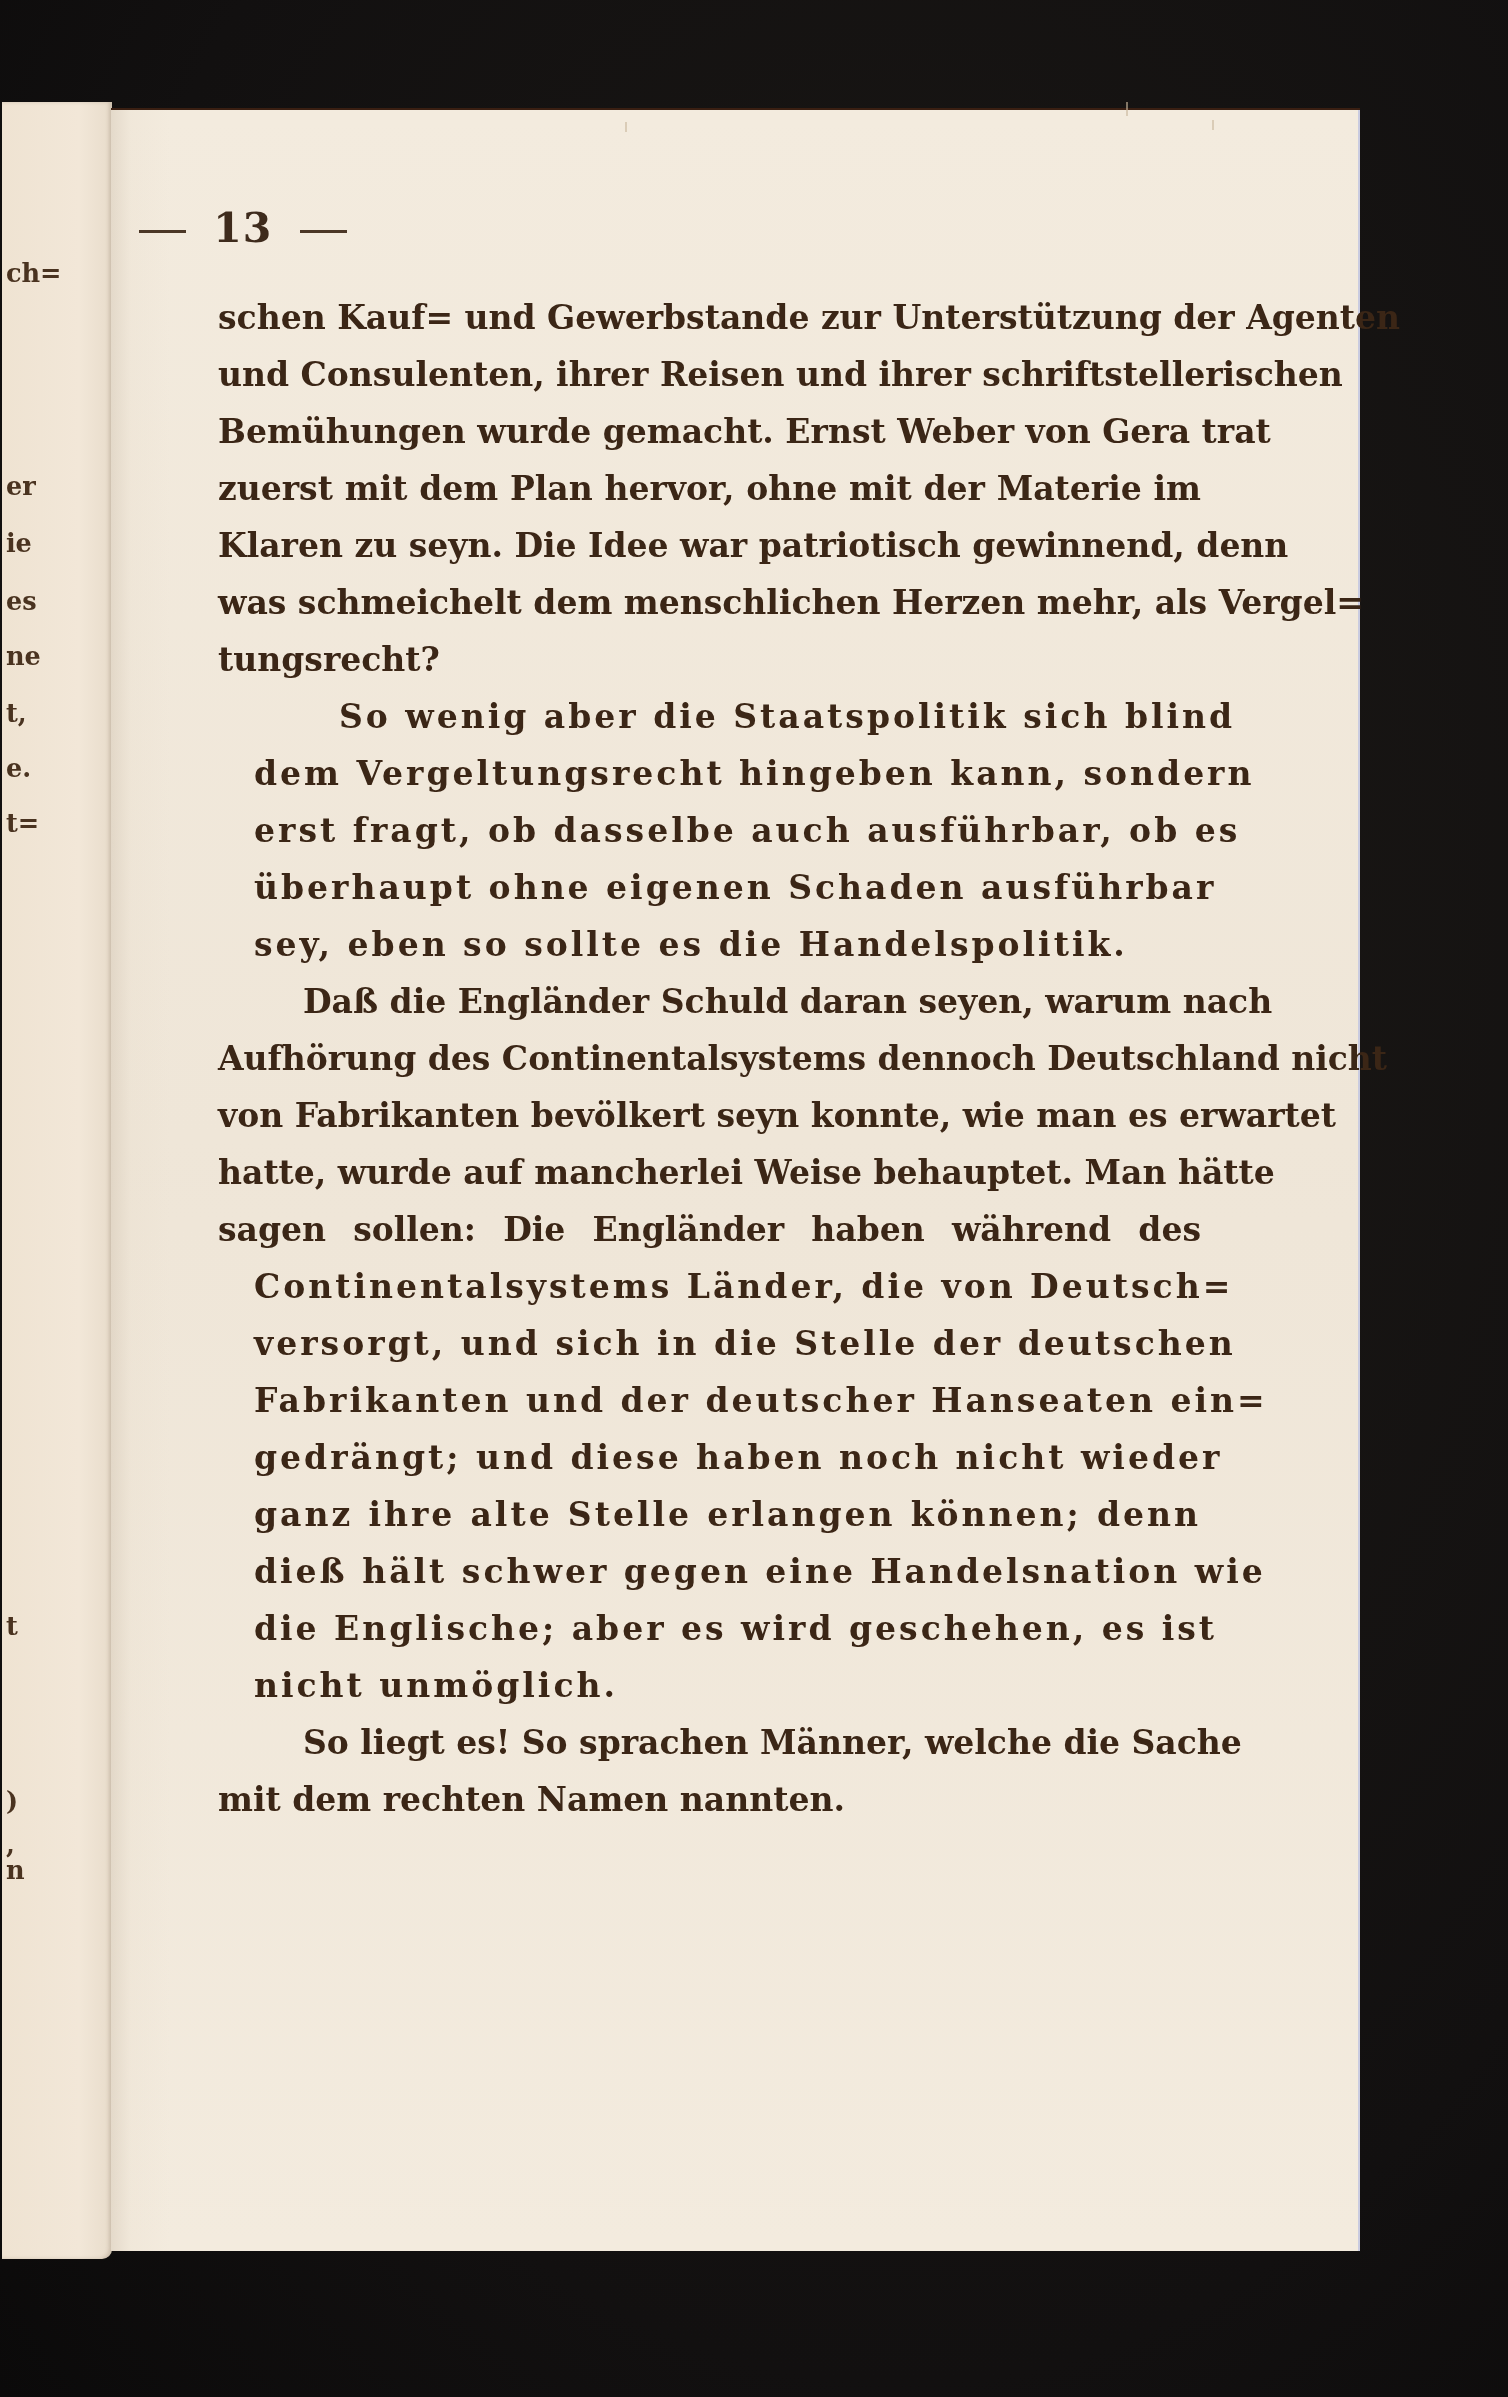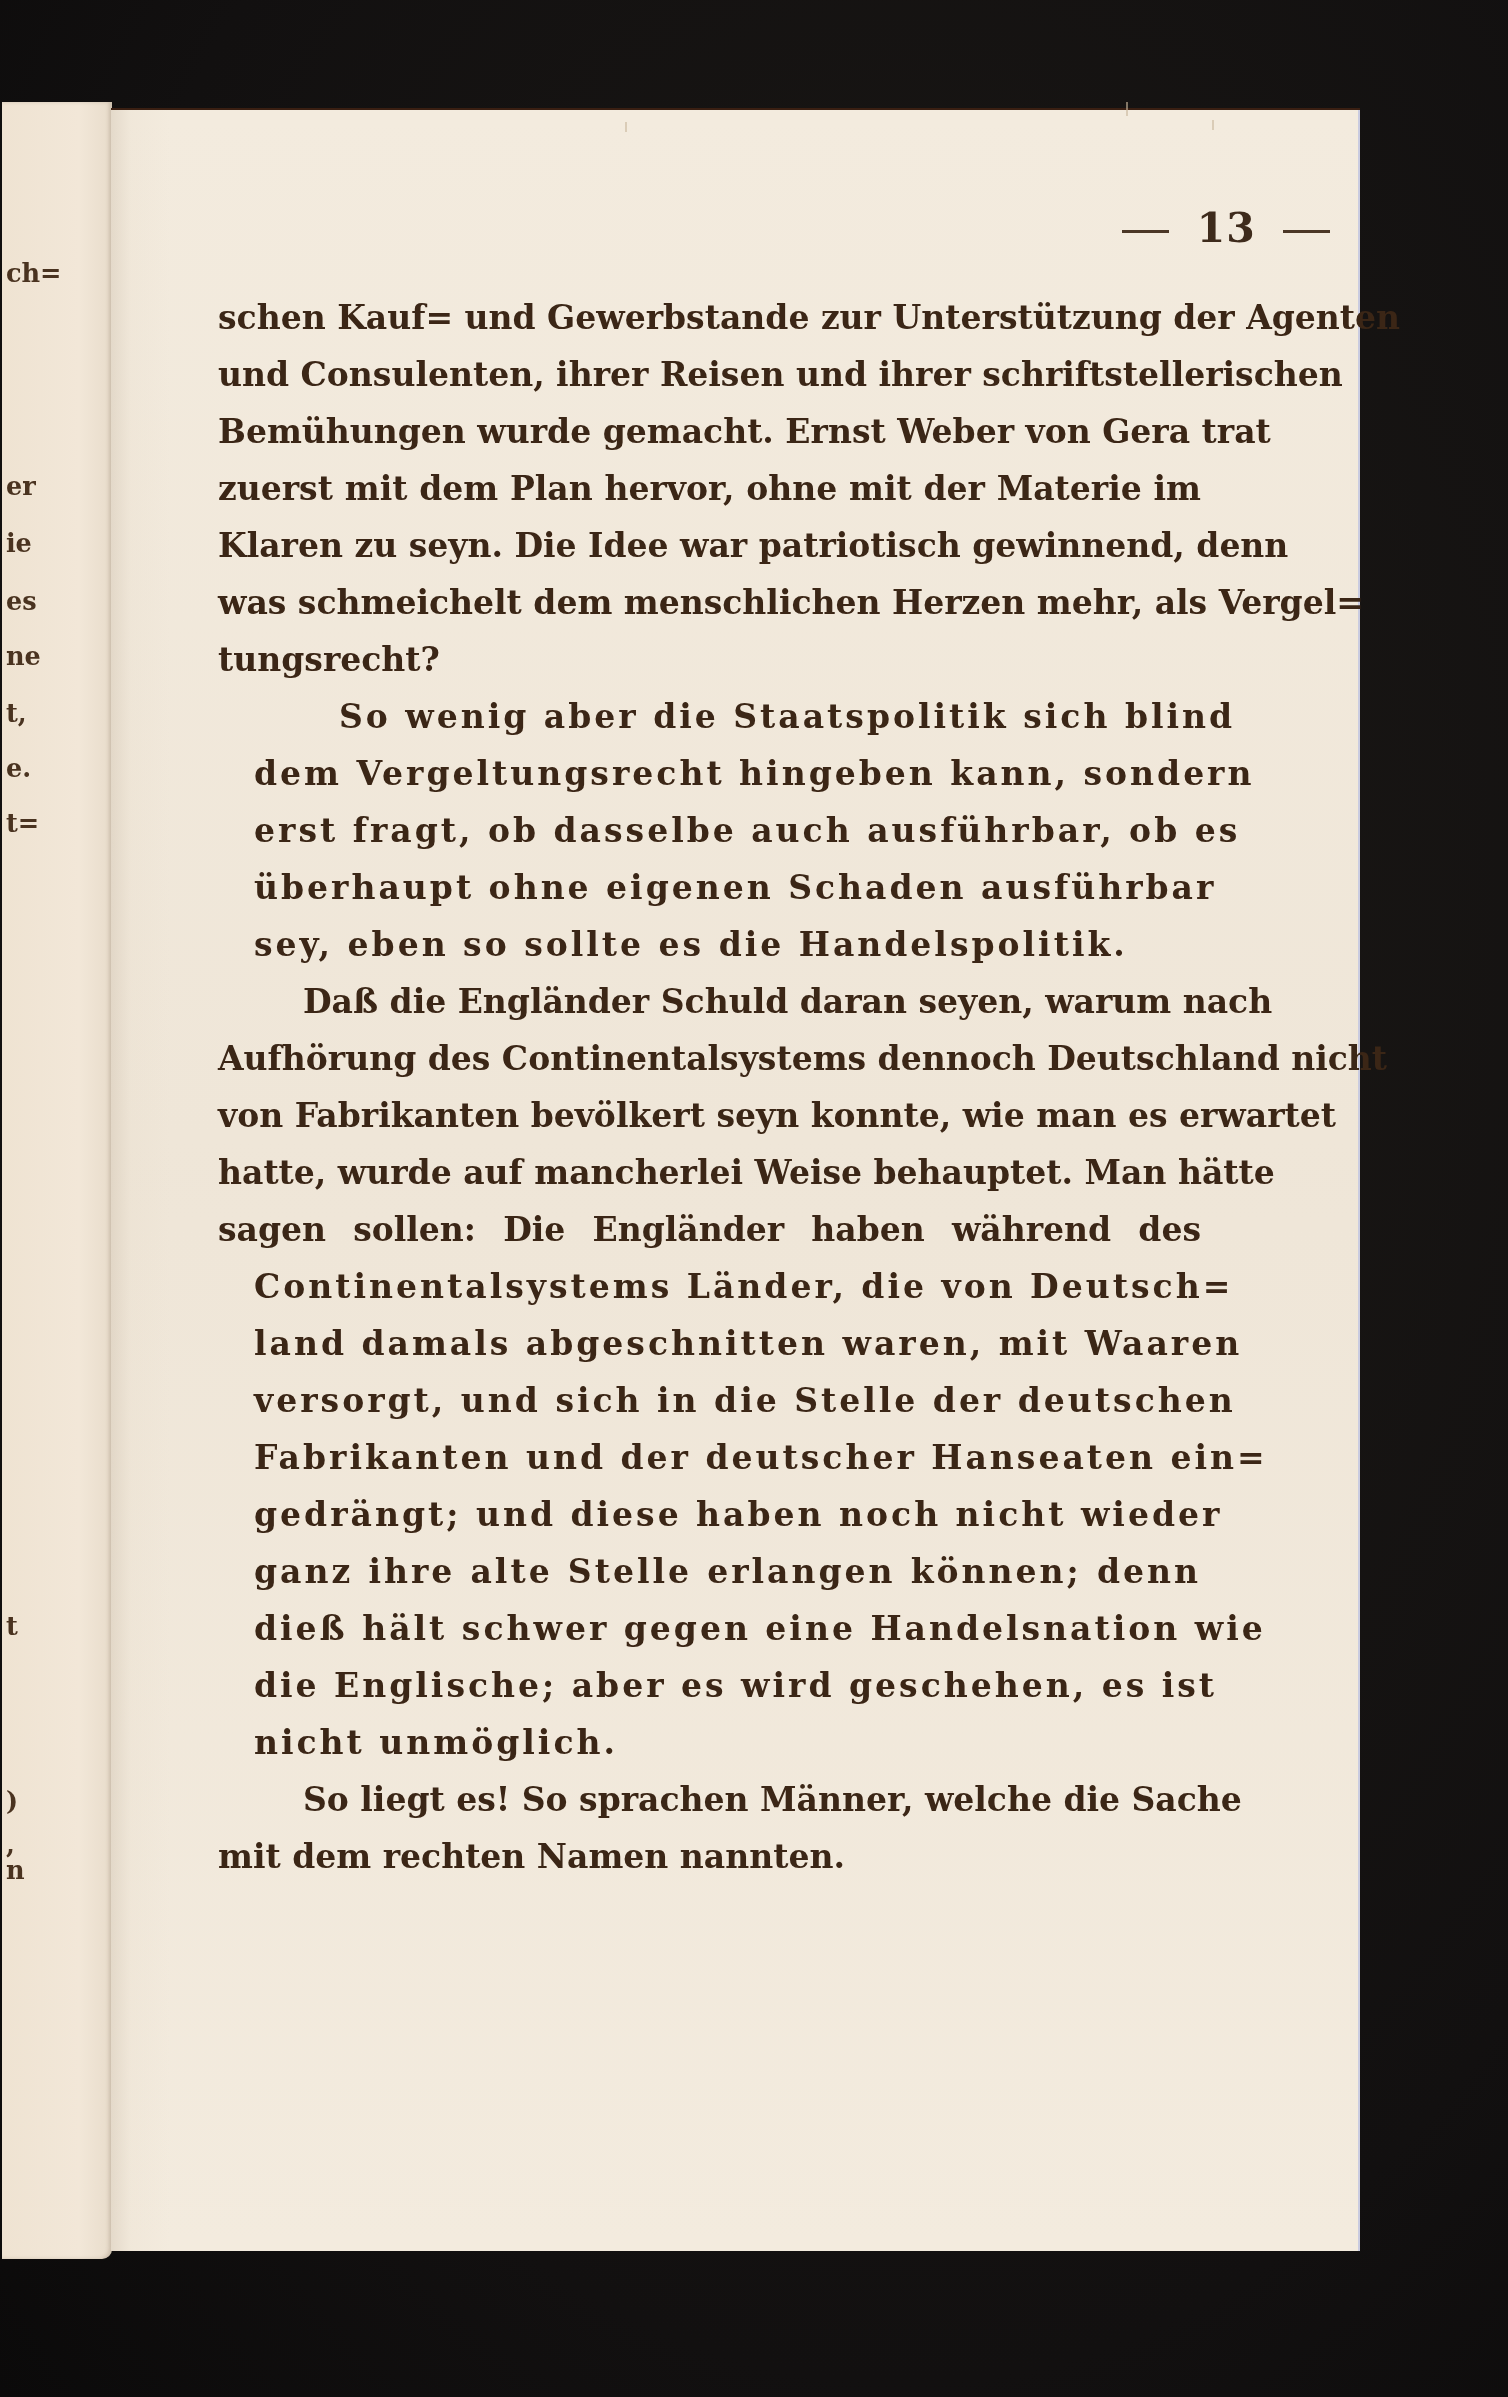--- a/index.html
+++ b/index.html
@@ -22,21 +22,21 @@
   .right-page {
     position:absolute; left:111px; top:110px; width:1247px; height:2141px;
     background:#f3ebde;
     background-image:
       linear-gradient(90deg, rgba(200,185,165,0.35) 0px, rgba(230,218,200,0.2) 19.7px, rgba(0,0,0,0) 59px),
       linear-gradient(180deg, rgba(0,0,0,0) 0%, rgba(215,200,180,0.15) 50%, rgba(0,0,0,0) 100%);
     border-right:2px solid #c9cbe0;
     box-shadow: 0 -2px 0 #3a1f12;
   }
   .page-number {
-    position:absolute; left:0; right:0; top:94px; text-align:right;
+    position:absolute; left:0; right:0; top:94px; text-align:left;
     font-family:"DejaVu Serif", serif; font-size:41px; font-weight:bold; color:#3e2b1c;
     letter-spacing:1px;
   }
   .page-number .dash { display:inline-block; width:47px; height:3.9px; background:#4b3726; vertical-align:middle; margin:0 27.6px; }
   .text-block {
     position:absolute; left:107px; width:983px; top:179px;
     font-family:"DejaVu Serif", serif; font-size:33px; color:#3b2616; font-weight:bold;
   }
   .line {
     height:57px; line-height:57px; white-space:nowrap;
@@ -92,21 +92,20 @@
       <div class="line spaced">überhaupt ohne eigenen Schaden ausführbar</div>
       <div class="line spaced last">sey, eben so sollte es die Handelspolitik.</div>
     </div>
     <div>
       <div class="line indent">Daß die Engländer Schuld daran seyen, warum nach</div>
       <div class="line">Aufhörung des Continentalsystems dennoch Deutschland nicht</div>
       <div class="line">von Fabrikanten bevölkert seyn konnte, wie man es erwartet</div>
       <div class="line">hatte, wurde auf mancherlei Weise behauptet. Man hätte</div>
       <div class="line">sagen sollen: Die Engländer haben während des</div>
       <div class="line spaced">Continentalsystems Länder, die von Deutsch=</div>
-      <div class="line spaced">land damals abgeschnitten waren, mit Waaren</div>
       <div class="line spaced">versorgt, und sich in die Stelle der deutschen</div>
       <div class="line spaced">Fabrikanten und der deutscher Hanseaten ein=</div>
       <div class="line spaced">gedrängt; und diese haben noch nicht wieder</div>
       <div class="line spaced">ganz ihre alte Stelle erlangen können; denn</div>
       <div class="line spaced">dieß hält schwer gegen eine Handelsnation wie</div>
       <div class="line spaced">die Englische; aber es wird geschehen, es ist</div>
       <div class="line spaced last">nicht unmöglich.</div>
     </div>
     <div>
       <div class="line indent">So liegt es! So sprachen Männer, welche die Sache</div>

